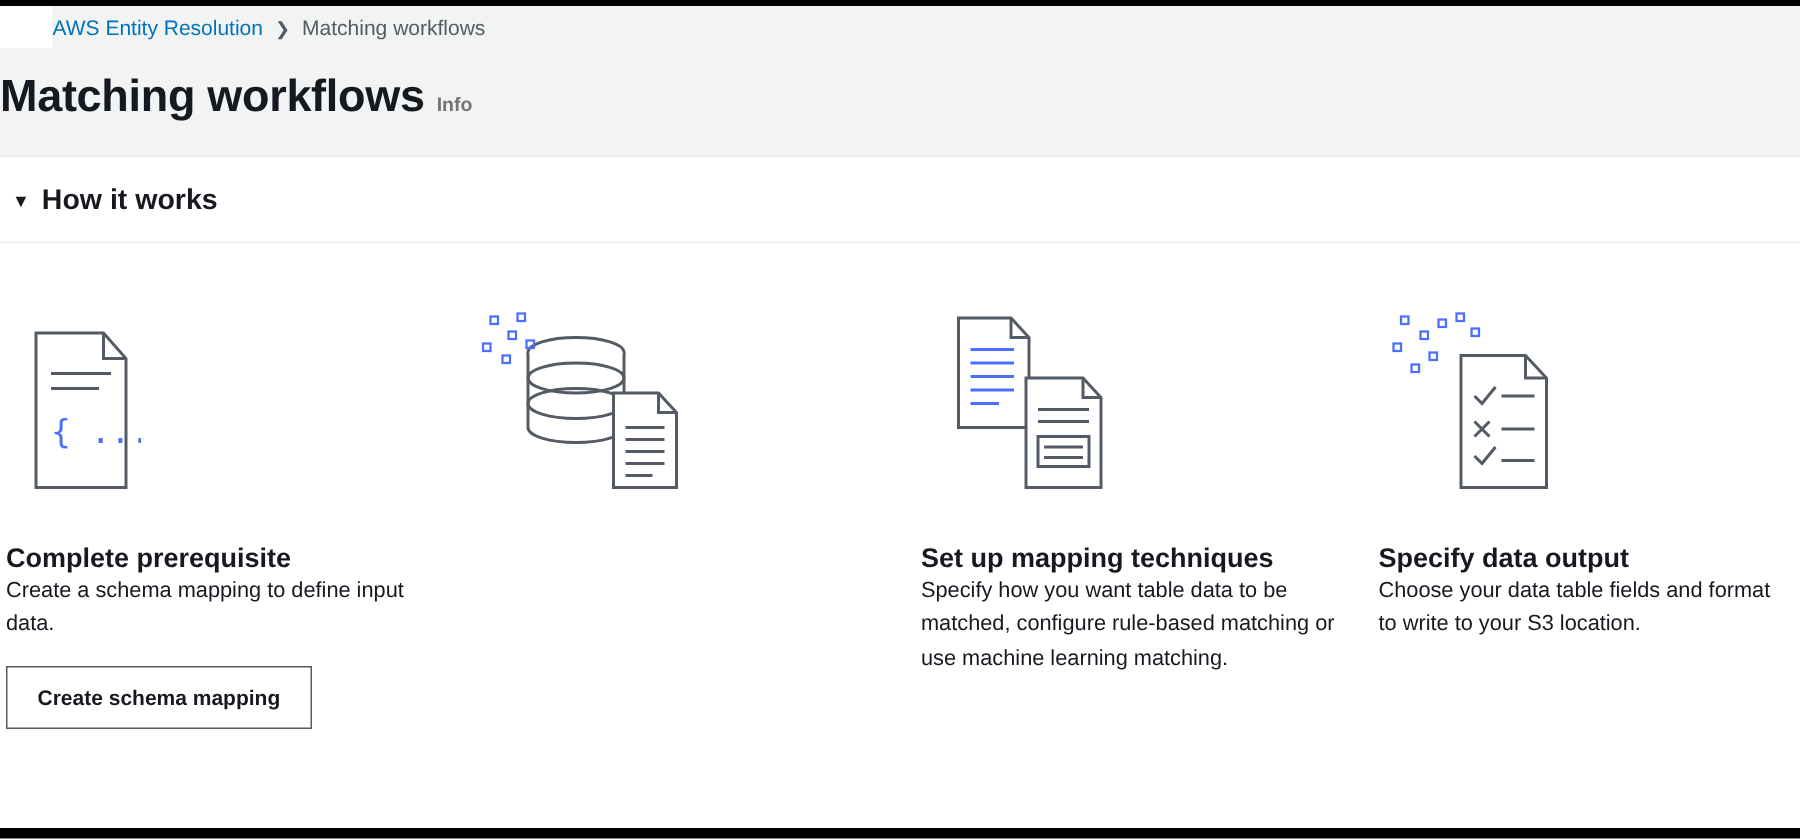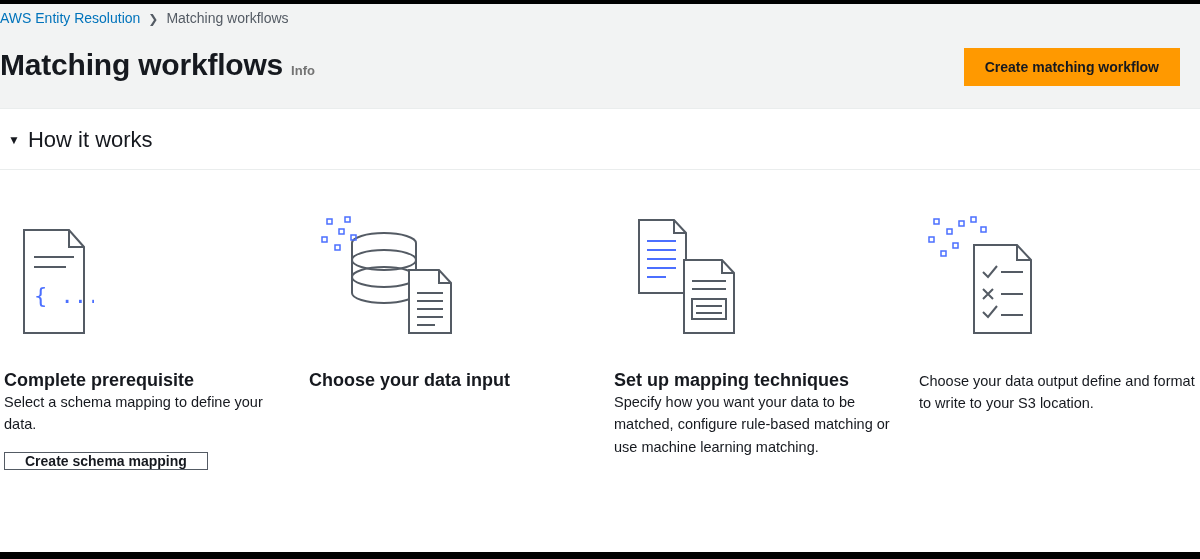--- a/index.html
+++ b/index.html
@@ -15,20 +15,21 @@
     height: 4px;
     background: #000;
   }
   .breadcrumb {
     padding: 6px 0 6px 0;
     font-size: 14px;
     background: #f2f3f3;
     display: flex;
     align-items: flex-end;
     gap: 8px;
+    margin-left: 35px;
   }
   .breadcrumb a { color: #0073bb; text-decoration: none; }
   .breadcrumb .sep { color: #545b64; font-size: 12px; }
   .breadcrumb .current { color: #545b64; }
   .header-area {
     background: #f2f3f3;
     padding: 16px 20px 22px 0;
     display: flex;
     align-items: flex-start;
     justify-content: space-between;
@@ -59,42 +60,42 @@
     font-size: 14px;
     padding: 10px 20px;
     cursor: pointer;
   }
   .btn-secondary {
     background: #ffffff;
     border: 1px solid #545b64;
     color: #16191f;
     font-weight: 700;
     font-size: 14px;
-    padding: 0 20px;
+    padding: 12px 20px;
     cursor: pointer;
     text-align: right;
   }
   .section {
     background: #ffffff;
   }
   .sect-head {
     display: flex;
     align-items: center;
     gap: 8px;
     padding: 18px 8px 16px 8px;
     border-bottom: 1px solid #eaeded;
     cursor: pointer;
   }
   .sect-head .caret {
     font-size: 12px;
     color: #16191f;
   }
   .sect-head h2 {
-    font-size: 22px;
-    font-weight: 400;
+    font-size: 19px;
+    font-weight: 700;
   }
   .cards {
     display: flex;
     padding: 40px 0 40px 0;
     gap: 20px;
   }
   .card {
     flex: 1 1 0;
     min-width: 0;
     padding: 0 4px;
@@ -133,21 +134,20 @@
   <a href="#">AWS Entity Resolution</a>
   <span class="sep">❯</span>
   <span class="current">Matching workflows</span>
 </nav>
 
 <div class="header-area">
   <div class="header-left">
     <h1 class="h1">Matching workflows</h1>
     <span class="info-link">Info</span>
   </div>
-  <button class="btn-primary">Create matching workflow</button>
 </div>
 
 <section class="section">
   <div class="sect-head">
     <span class="caret">▼</span>
     <h2>How it works</h2>
   </div>
 
   <div class="cards">
 
@@ -155,21 +155,21 @@
       <div class="illus">
         <svg width="90" height="115" viewBox="0 0 90 115">
           <path d="M20 5 H65 L80 22 V108 H20 Z" fill="#fff" stroke="#545b64" stroke-width="2"></path>
           <path d="M65 5 V22 H80" fill="none" stroke="#545b64" stroke-width="2"></path>
           <line x1="30" y1="32" x2="70" y2="32" stroke="#545b64" stroke-width="2"></line>
           <line x1="30" y1="42" x2="62" y2="42" stroke="#545b64" stroke-width="2"></line>
           <text x="30" y="78" fill="#4b6fff" font-size="22" font-family="monospace">{ ... }</text>
         </svg>
       </div>
       <h3>Complete prerequisite</h3>
-      <p>Select a schema mapping to define your data.</p>
+      <p>Create a schema mapping to define input data.</p>
       <button class="btn-secondary">Create schema mapping</button>
     </div>
 
     <div class="card">
       <div class="illus">
         <svg width="160" height="125" viewBox="0 0 160 125">
           <g stroke="#545b64" stroke-width="2" fill="#fff">
             <ellipse cx="75" cy="28" rx="32" ry="10"></ellipse>
             <path d="M43 28 V78 a32 10 0 0 0 64 0 V28"></path>
             <ellipse cx="75" cy="45" rx="32" ry="10" fill="none"></ellipse>
@@ -187,21 +187,20 @@
             <path d="M100 55 H130 L142 68 V118 H100 Z"></path>
             <path d="M130 55 V68 H142" fill="none"></path>
             <line x1="108" y1="78" x2="134" y2="78"></line>
             <line x1="108" y1="86" x2="134" y2="86"></line>
             <line x1="108" y1="94" x2="134" y2="94"></line>
             <line x1="108" y1="102" x2="134" y2="102"></line>
             <line x1="108" y1="110" x2="126" y2="110"></line>
           </g>
         </svg>
       </div>
-      <h3>Choose your data input</h3>
     </div>
 
     <div class="card">
       <div class="illus">
         <svg width="150" height="125" viewBox="0 0 150 125">
           <g stroke="#545b64" stroke-width="2" fill="#fff">
             <path d="M25 5 H60 L72 18 V78 H25 Z"></path>
             <path d="M60 5 V18 H72" fill="none"></path>
           </g>
           <line x1="33" y1="26" x2="62" y2="26" stroke="#4b6fff" stroke-width="2"></line>
@@ -214,21 +213,21 @@
             <path d="M108 45 V58 H120" fill="none"></path>
             <line x1="78" y1="66" x2="112" y2="66"></line>
             <line x1="78" y1="74" x2="112" y2="74"></line>
             <rect x="78" y="84" width="34" height="20"></rect>
             <line x1="82" y1="91" x2="108" y2="91"></line>
             <line x1="82" y1="98" x2="108" y2="98"></line>
           </g>
         </svg>
       </div>
       <h3>Set up mapping techniques</h3>
-      <p>Specify how you want your data to be matched, configure rule-based matching or use machine learning matching.</p>
+      <p>Specify how you want table data to be matched, configure rule-based matching or use machine learning matching.</p>
     </div>
 
     <div class="card">
       <div class="illus">
         <svg width="150" height="125" viewBox="0 0 150 125">
           <g>
             <rect x="15" y="4" width="5" height="5" fill="none" stroke="#4b6fff" stroke-width="1.5"></rect>
             <rect x="28" y="14" width="5" height="5" fill="none" stroke="#4b6fff" stroke-width="1.5"></rect>
             <rect x="10" y="22" width="5" height="5" fill="none" stroke="#4b6fff" stroke-width="1.5"></rect>
             <rect x="40" y="6" width="5" height="5" fill="none" stroke="#4b6fff" stroke-width="1.5"></rect>
@@ -242,19 +241,20 @@
             <path d="M98 30 V45 H112" fill="none"></path>
             <path d="M64 57 l5 5 l9 -11" fill="none"></path>
             <line x1="82" y1="57" x2="104" y2="57"></line>
             <path d="M64 74 l10 10 M74 74 l-10 10" fill="none"></path>
             <line x1="82" y1="79" x2="104" y2="79"></line>
             <path d="M64 97 l5 5 l9 -11" fill="none"></path>
             <line x1="82" y1="100" x2="104" y2="100"></line>
           </g>
         </svg>
       </div>
-      <p>Choose your data output define and format to write to your S3 location.</p>
+      <h3>Specify data output</h3>
+      <p>Choose your data table fields and format to write to your S3 location.</p>
     </div>
 
   </div>
 </section>
 
 <div class="bottombar-black"></div>
 
 </body></html>

